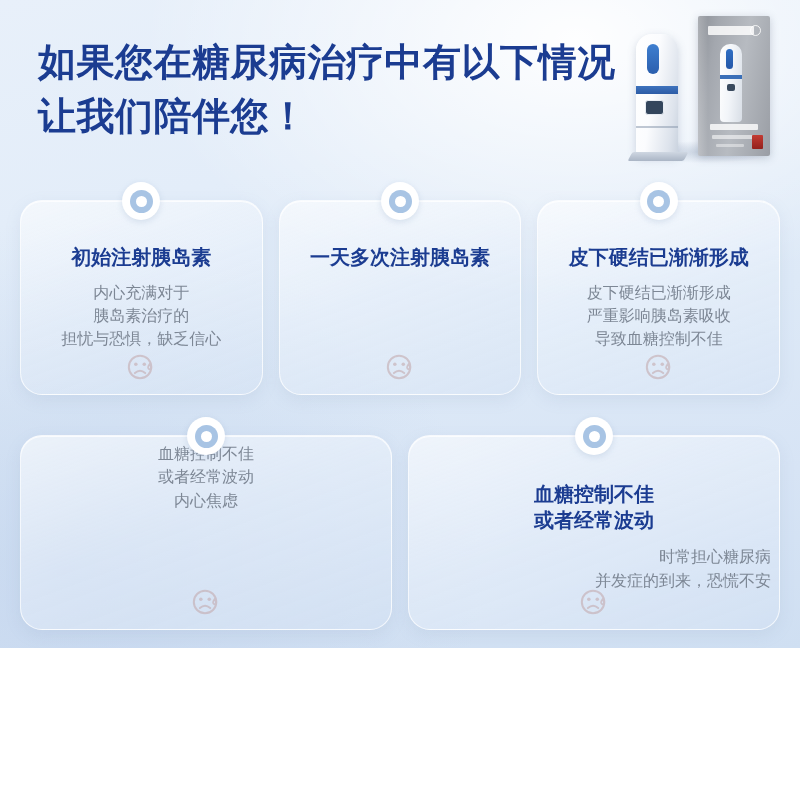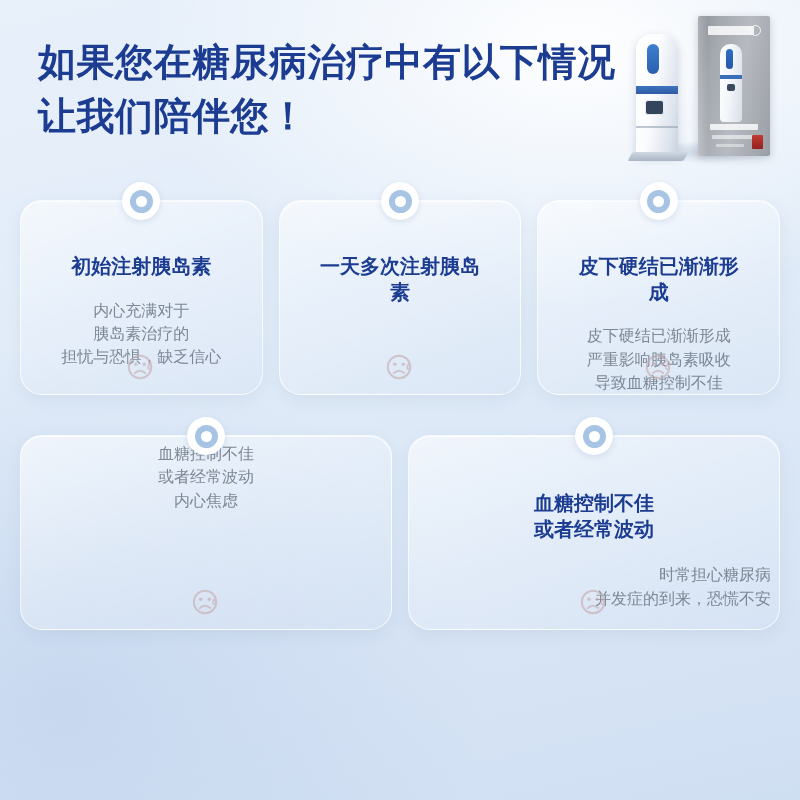--- a/index.html
+++ b/index.html
@@ -8,21 +8,21 @@
   }
   body {
     width: 800px;
     height: 800px;
     font-family: "Liberation Sans", "DejaVu Sans", sans-serif;
     overflow: hidden;
   }
   .page {
     position: relative;
     width: 800px;
-    height: 800px;
+    height: 648px;
     background:
       radial-gradient(ellipse 700px 420px at 72% 6%, rgba(255,255,255,0.95) 0%, rgba(255,255,255,0.0) 62%),
       radial-gradient(ellipse 600px 500px at 8% 88%, rgba(186,206,234,0.55) 0%, rgba(186,206,234,0.0) 70%),
       linear-gradient(168deg, #e8f0fa 0%, #e3edf9 28%, #dde9f7 55%, #d7e4f5 78%, #cfdff2 100%);
     overflow: hidden;
   }
 
   
   .header {
     position: absolute;
@@ -248,21 +248,21 @@
     width: 11px;
     height: 11px;
     border-radius: 50%;
     background: #ffffff;
   }
   .card-title {
     color: #1b3c91;
     font-weight: bold;
     font-size: 20px;
     line-height: 1.28;
-    margin: 13px;
+    margin: 4px;
     padding: 0 25px;
     white-space: pre-line;
   }
   .card-body {
     color: #7d8795;
     font-size: 16px;
     line-height: 1.46;
     margin: 0;
     padding: 0 8px;
     white-space: pre-line;

